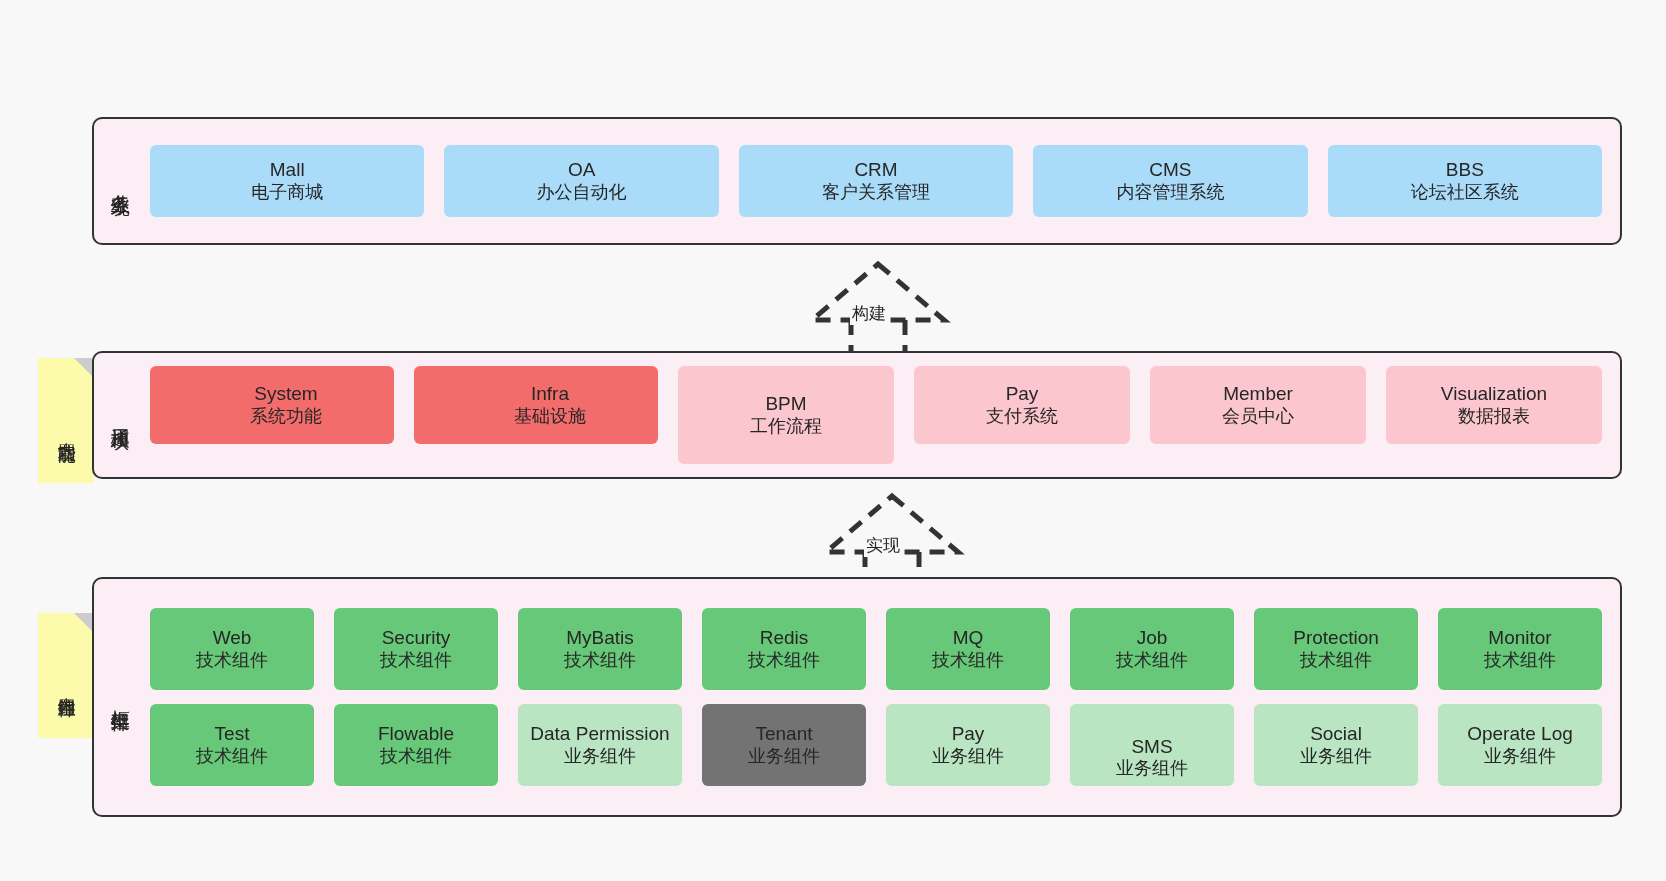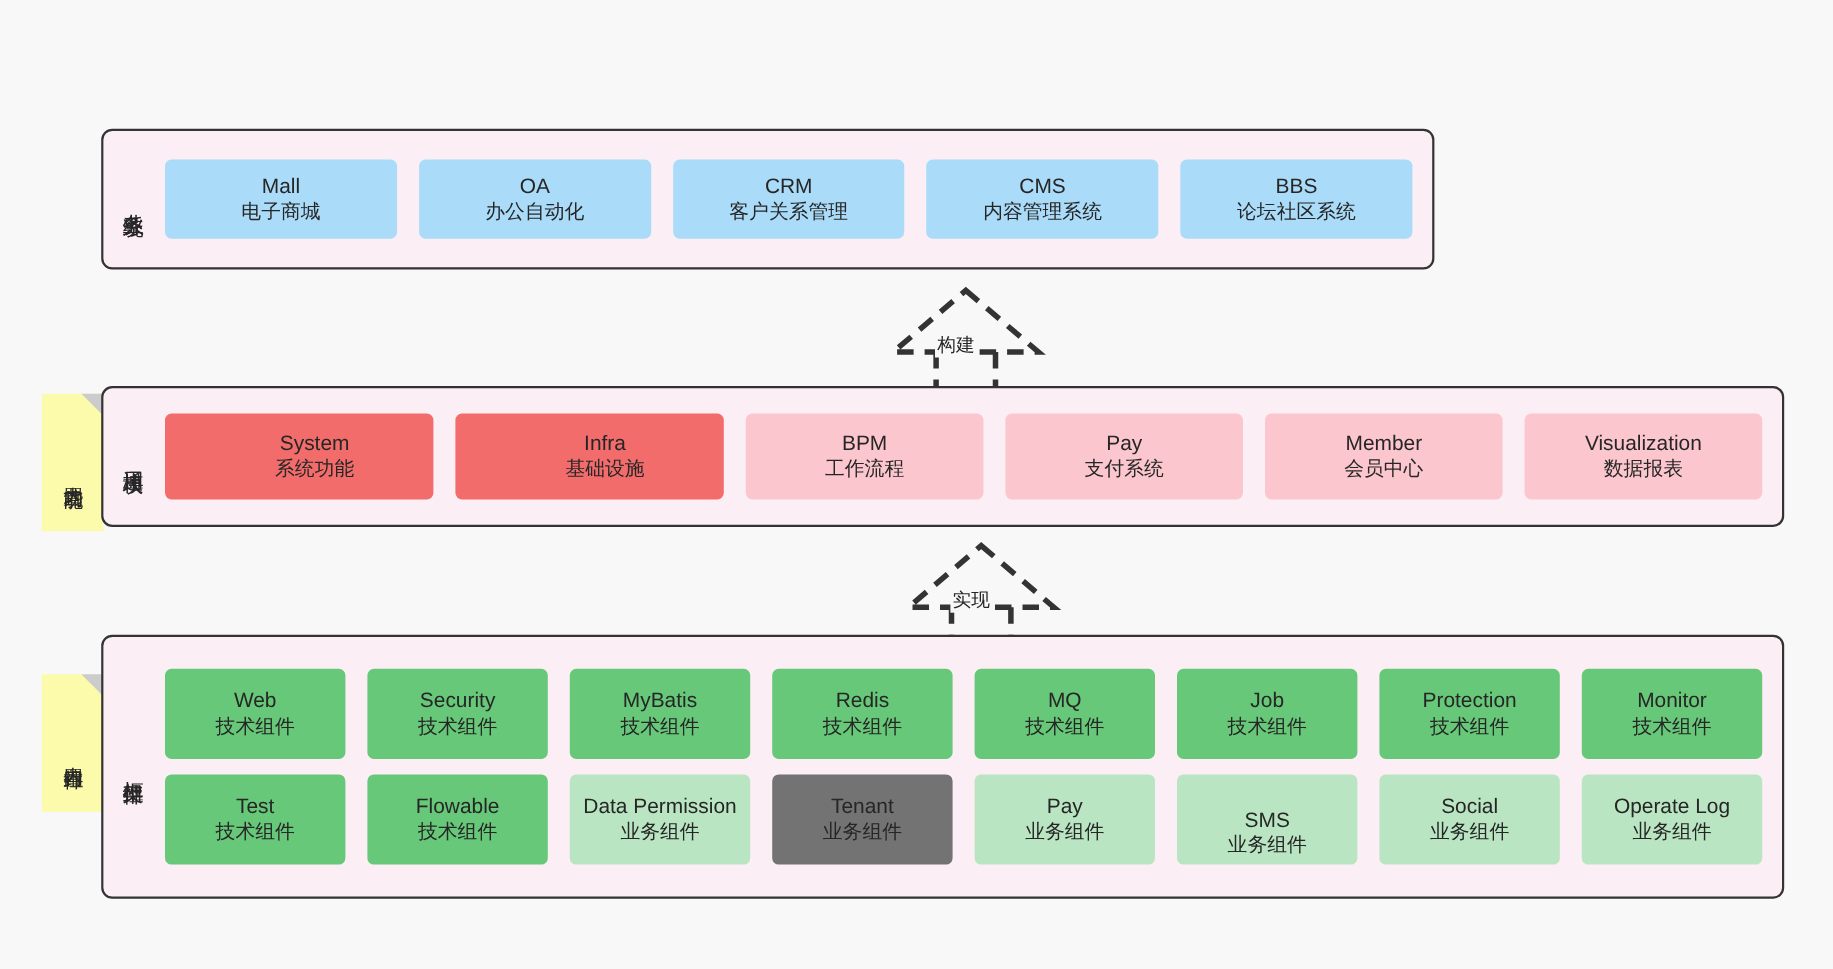--- a/index.html
+++ b/index.html
@@ -108,21 +108,21 @@
     background: #f8f8f8;
     padding: 0 2px;
     white-space: nowrap;
   }
 </style>
 </head>
 <body style="background: rgb(248, 248, 248);">
 
 <div id="canvas" style="background: rgb(248, 248, 248);">
 
-  <div class="layer" id="layer-business" style="left: 92px; top: 117px; width: 1212px; height: 128px; background: rgb(251, 238, 245);">
+  <div class="layer" id="layer-business" style="left: 92px; top: 117px; width: 1530px; height: 128px; background: rgb(251, 238, 245);">
     <div class="layer-title">业务系统</div>
     <div class="layer-body">
       <div class="row">
         <div class="cell c-blue" style="height: 72px; background: rgb(170, 220, 250);">
           <span class="en">Mall</span>
           <span class="cn">电子商城</span>
         </div>
         <div class="cell c-blue" style="height: 72px; background: rgb(170, 220, 250);">
           <span class="en">OA</span>
           <span class="cn">办公自动化</span>
@@ -164,21 +164,21 @@
     <div class="layer-body">
       <div class="row">
         <div class="cell c-red" style="height: 78px; background: rgb(243, 108, 108);">
           <span class="en">System</span>
           <span class="cn">系统功能</span>
         </div>
         <div class="cell c-red" style="height: 78px; background: rgb(243, 108, 108);">
           <span class="en">Infra</span>
           <span class="cn">基础设施</span>
         </div>
-        <div class="cell c-pink" style="height: 78px; background: rgb(251, 198, 205);">
+        <div class="cell c-pink" style="height: 98px; background: rgb(251, 198, 205);">
           <span class="en">BPM</span>
           <span class="cn">工作流程</span>
         </div>
         <div class="cell c-pink" style="height: 78px; background: rgb(251, 198, 205);">
           <span class="en">Pay</span>
           <span class="cn">支付系统</span>
         </div>
         <div class="cell c-pink" style="height: 78px; background: rgb(251, 198, 205);">
           <span class="en">Member</span>
           <span class="cn">会员中心</span>

